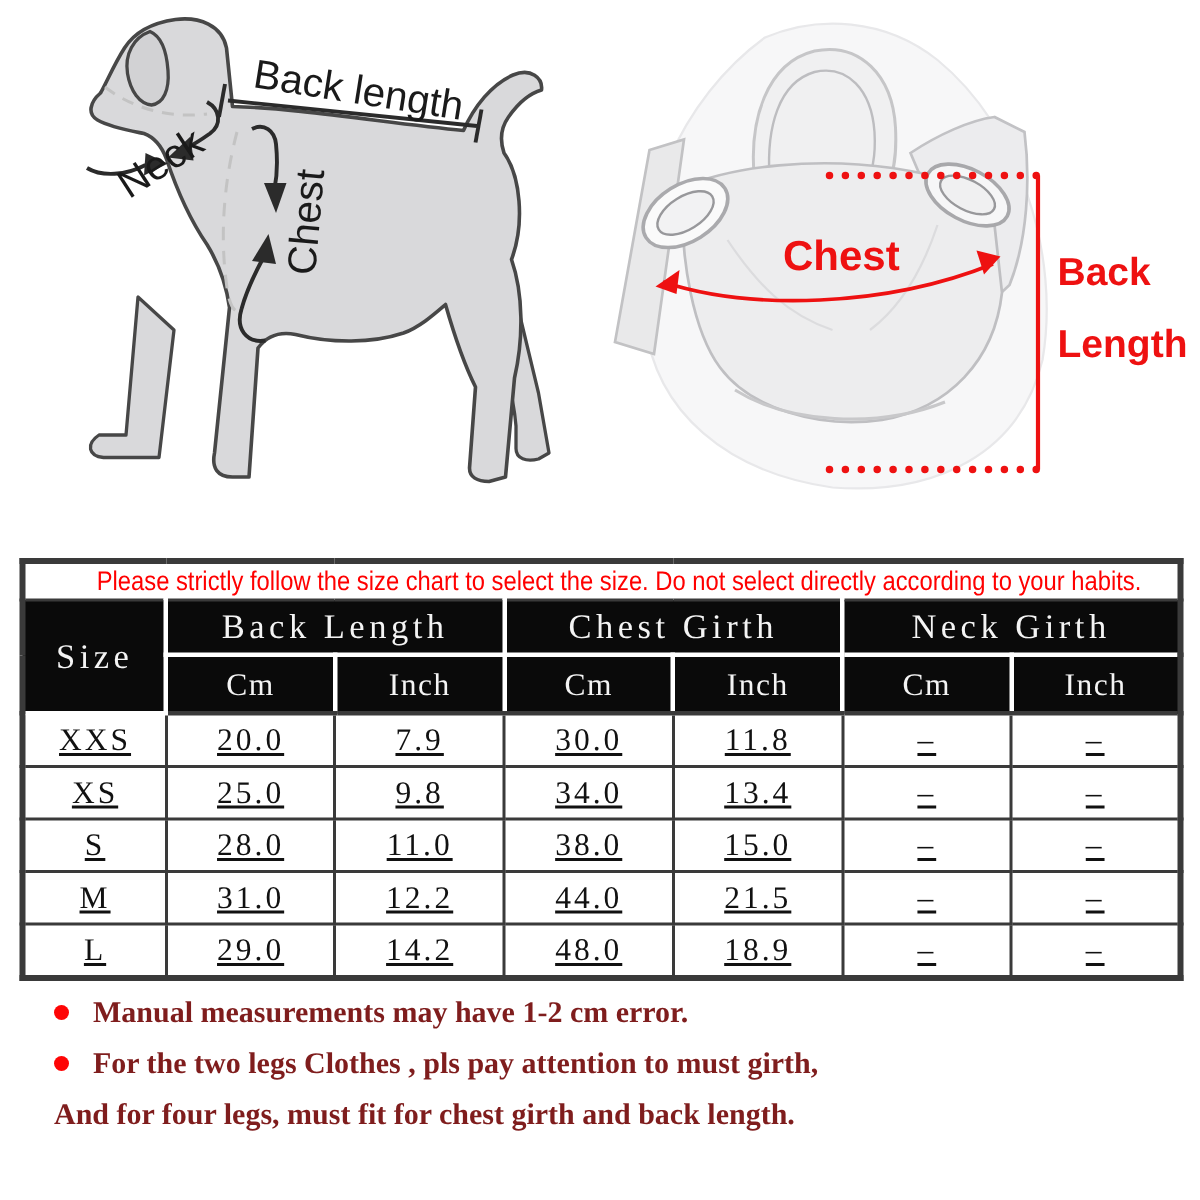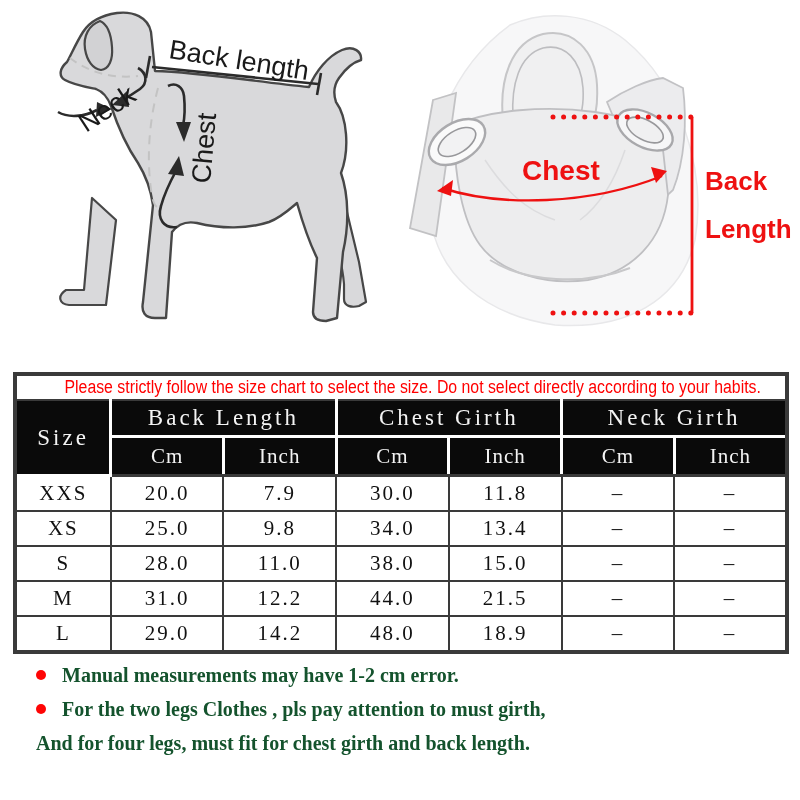--- a/index.html
+++ b/index.html
@@ -20,24 +20,24 @@
                    color:#ff0000;font-family:"Liberation Sans",sans-serif;
                    font-size:18px;white-space:nowrap;overflow:hidden;}
   tr.notice-row td span{display:inline-block;transform:scaleX(0.88);transform-origin:center;}
   table.size th{background:#0a0a0a;color:#f4f4f4;border:3px solid #ffffff;
                 font-family:"Liberation Serif",serif;font-weight:normal;}
   tr.group-row th{font-size:23px;letter-spacing:3px;height:34px;border-top:2px solid #3a3a3a;}
   th.size-th{font-size:23px;letter-spacing:2px;border-bottom:3px solid #3a3a3a;}
   tr.unit-row th{font-size:21px;letter-spacing:1px;height:36px;border-bottom:3px solid #3a3a3a;}
   table.size td.data{border:2px solid #3a3a3a;height:33px;background:#fff;
                      font-family:"Liberation Serif",serif;font-size:21px;
-                     letter-spacing:2px;color:#111;}
+                     letter-spacing:2px;color:#111;text-decoration:underline;}
 
   
-  #notes{left:36px;top:662px;width:748px;color:#14532d;
+  #notes{left:36px;top:662px;width:748px;color:#7f1d1d;
          font-family:"Liberation Serif",serif;font-weight:bold;font-size:20px;}
   .note{display:flex;align-items:flex-start;line-height:26px;margin-bottom:8px;}
   .note .bullet{flex:0 0 10px;width:10px;height:10px;border-radius:50%;
                 background:#fe0505;margin:8px 16px 0 0;}
   .note.no-bullet{}
   svg text{user-select:none;}
 </style>
 </head>
 <body>
 

